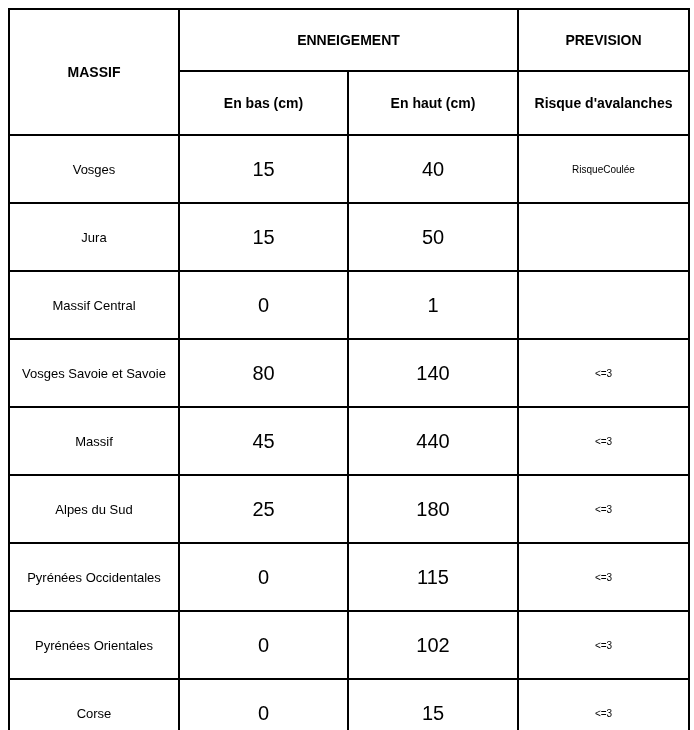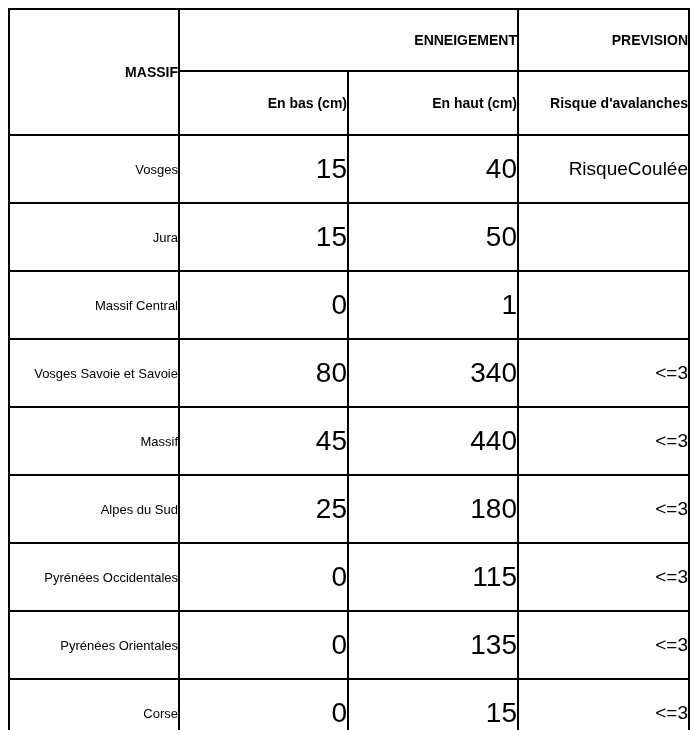--- a/index.html
+++ b/index.html
@@ -15,21 +15,21 @@
     padding: 8px;
   }
   table.snow-table {
     border-collapse: collapse;
     table-layout: fixed;
     width: 680px;
   }
   table.snow-table th,
   table.snow-table td {
     border: 2px solid #000000;
-    text-align: right;
+    text-align: center;
     vertical-align: middle;
     padding: 0;
     overflow: hidden;
     white-space: nowrap;
   }
   col.c-massif  { width: 170px; }
   col.c-enbas   { width: 169px; }
   col.c-enhaut  { width: 170px; }
   col.c-risque  { width: 171px; }
 
@@ -38,25 +38,25 @@
   th.hdr {
     font-size: 14px;
     font-weight: bold;
   }
   tbody td { height: 66px; }
   td.name-cell {
     font-size: 13px;
     font-weight: normal;
   }
   td.value-cell {
-    font-size: 28px;
+    font-size: 20px;
     font-weight: normal;
   }
   td.risque-cell {
-    font-size: 19px;
+    font-size: 10px;
     font-weight: normal;
     margin-left: 32px;
   }
 </style>
 </head>
 <body>
 
 <div class="table-wrap">
   <table class="snow-table">
     <colgroup>
@@ -92,21 +92,21 @@
         </tr>
         <tr>
           <td class="name-cell">Massif Central</td>
           <td class="value-cell">0</td>
           <td class="value-cell">1</td>
           <td class="risque-cell"></td>
         </tr>
         <tr>
           <td class="name-cell">Vosges Savoie et Savoie</td>
           <td class="value-cell">80</td>
-          <td class="value-cell">340</td>
+          <td class="value-cell">140</td>
           <td class="risque-cell">&lt;=3</td>
         </tr>
         <tr>
           <td class="name-cell">Massif</td>
           <td class="value-cell">45</td>
           <td class="value-cell">440</td>
           <td class="risque-cell">&lt;=3</td>
         </tr>
         <tr>
           <td class="name-cell">Alpes du Sud</td>
@@ -116,21 +116,21 @@
         </tr>
         <tr>
           <td class="name-cell">Pyrénées Occidentales</td>
           <td class="value-cell">0</td>
           <td class="value-cell">115</td>
           <td class="risque-cell">&lt;=3</td>
         </tr>
         <tr>
           <td class="name-cell">Pyrénées Orientales</td>
           <td class="value-cell">0</td>
-          <td class="value-cell">135</td>
+          <td class="value-cell">102</td>
           <td class="risque-cell">&lt;=3</td>
         </tr>
         <tr>
           <td class="name-cell">Corse</td>
           <td class="value-cell">0</td>
           <td class="value-cell">15</td>
           <td class="risque-cell">&lt;=3</td>
         </tr>
       </tbody>
   </table>

